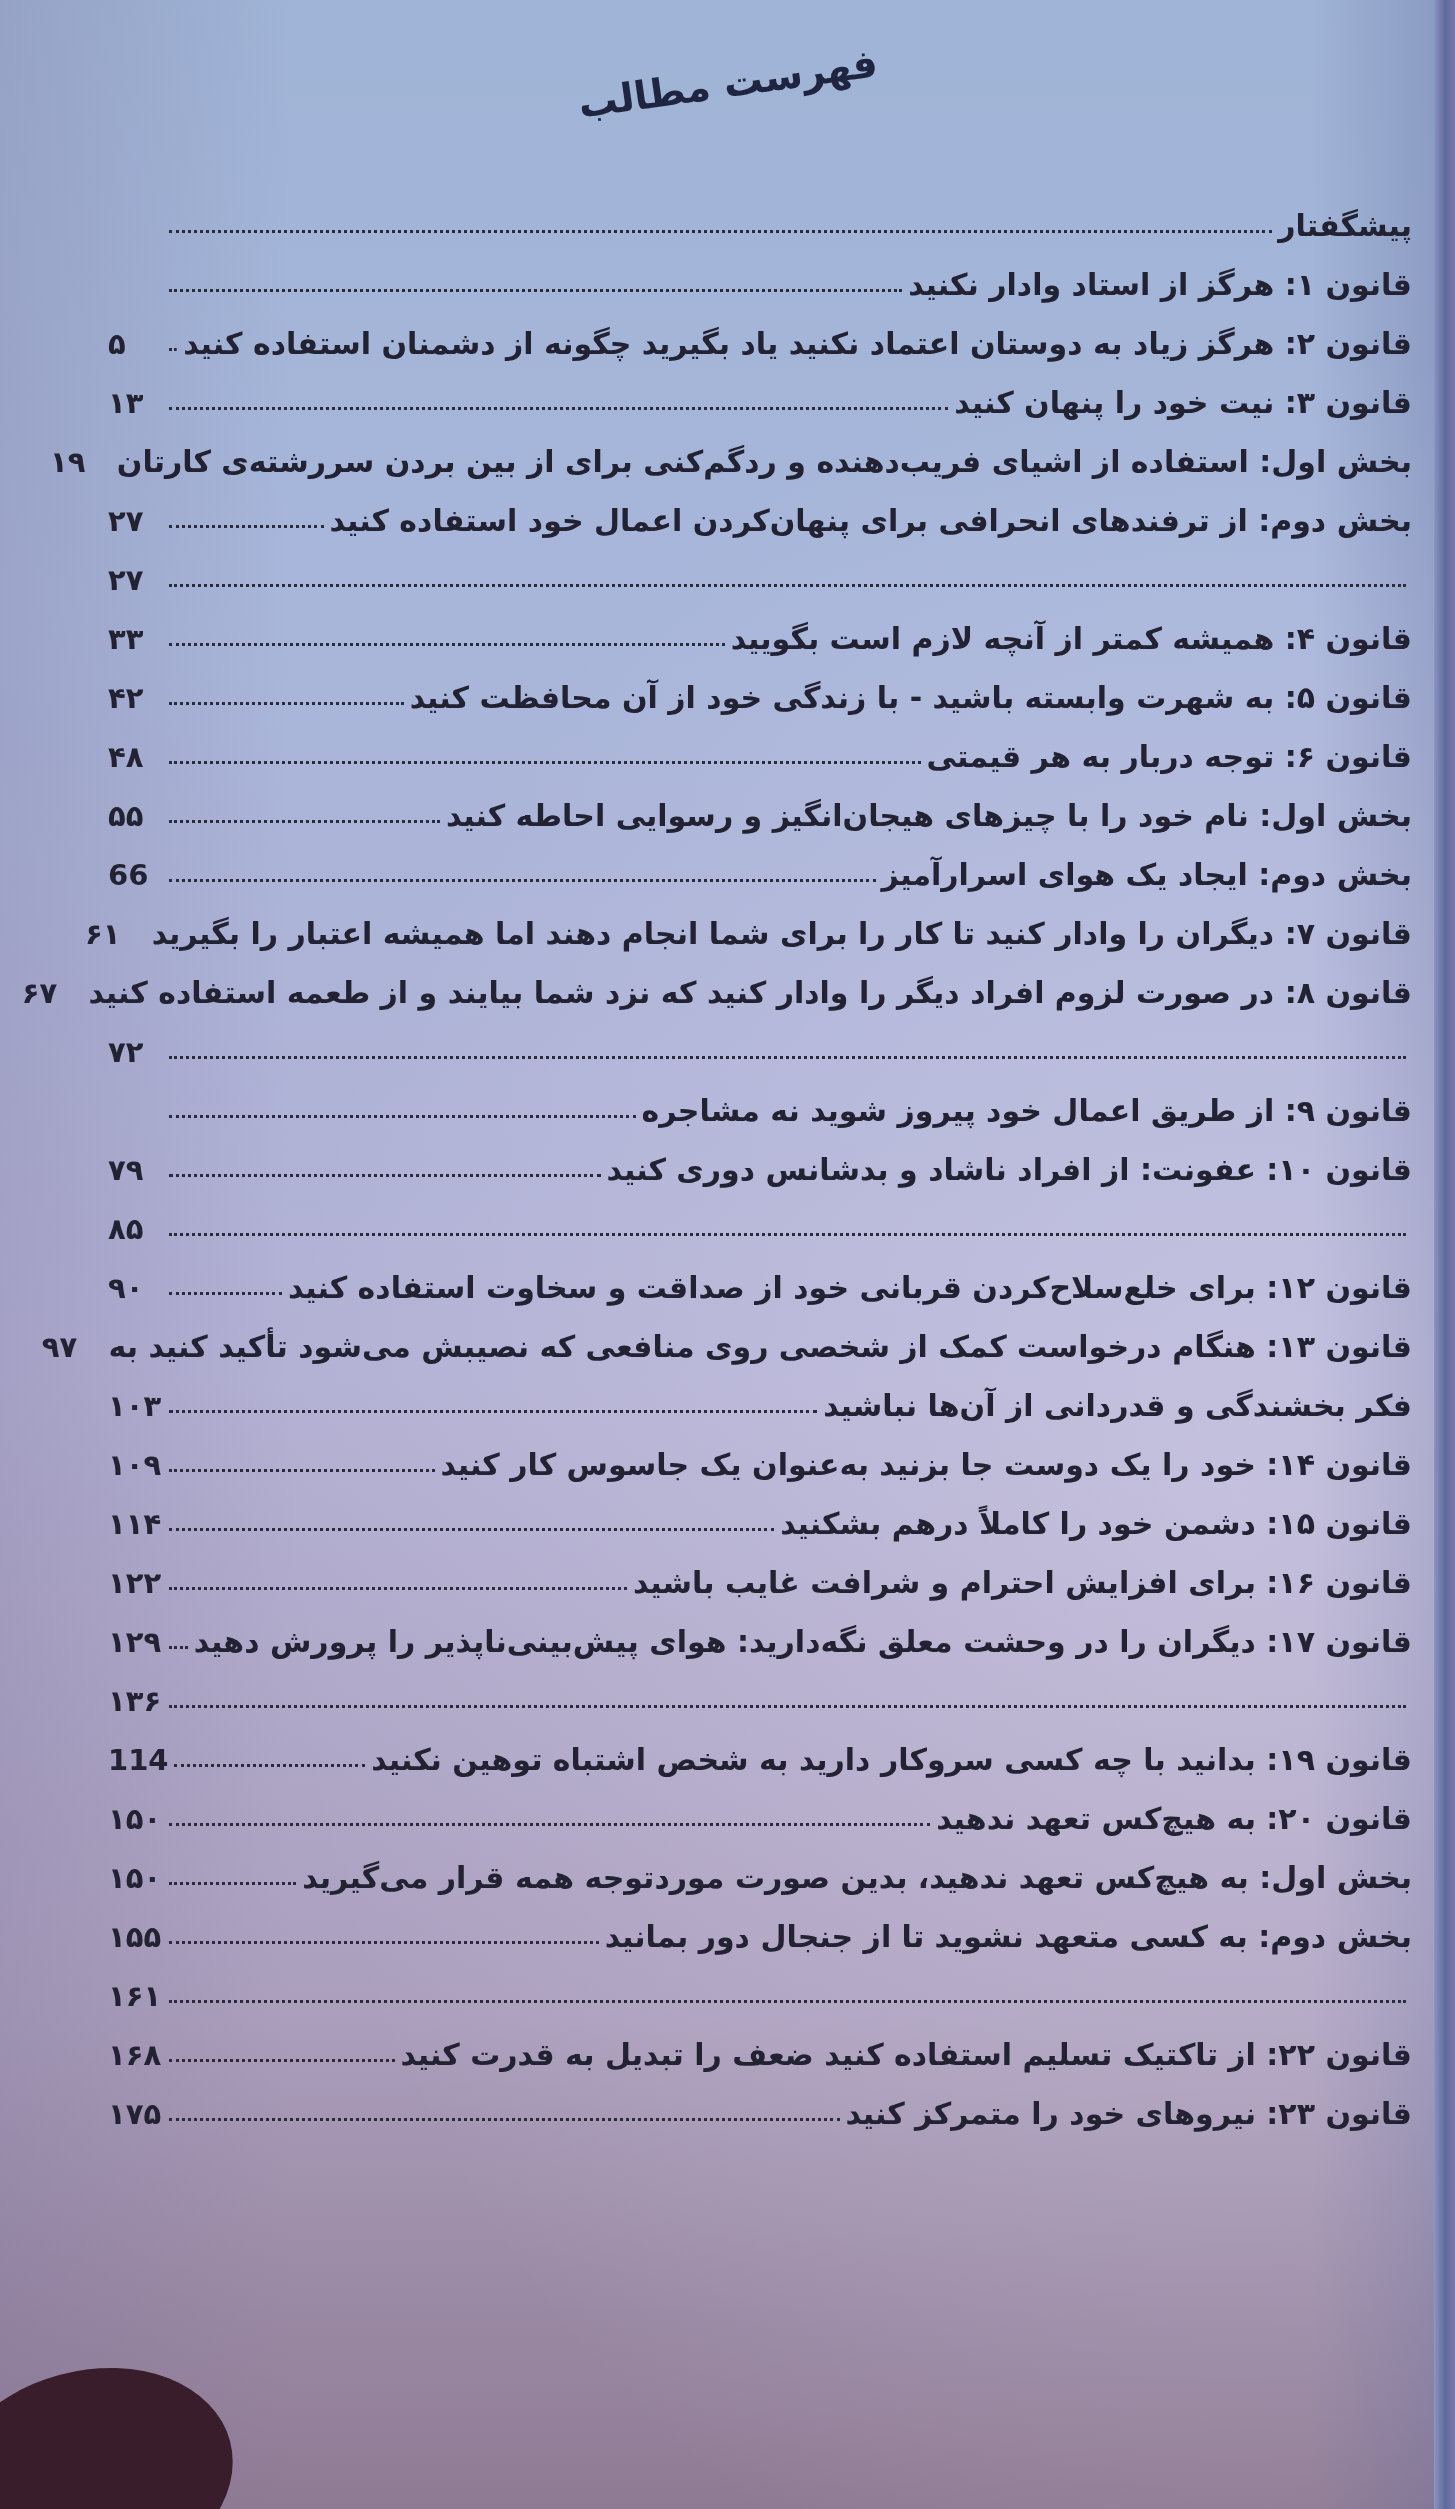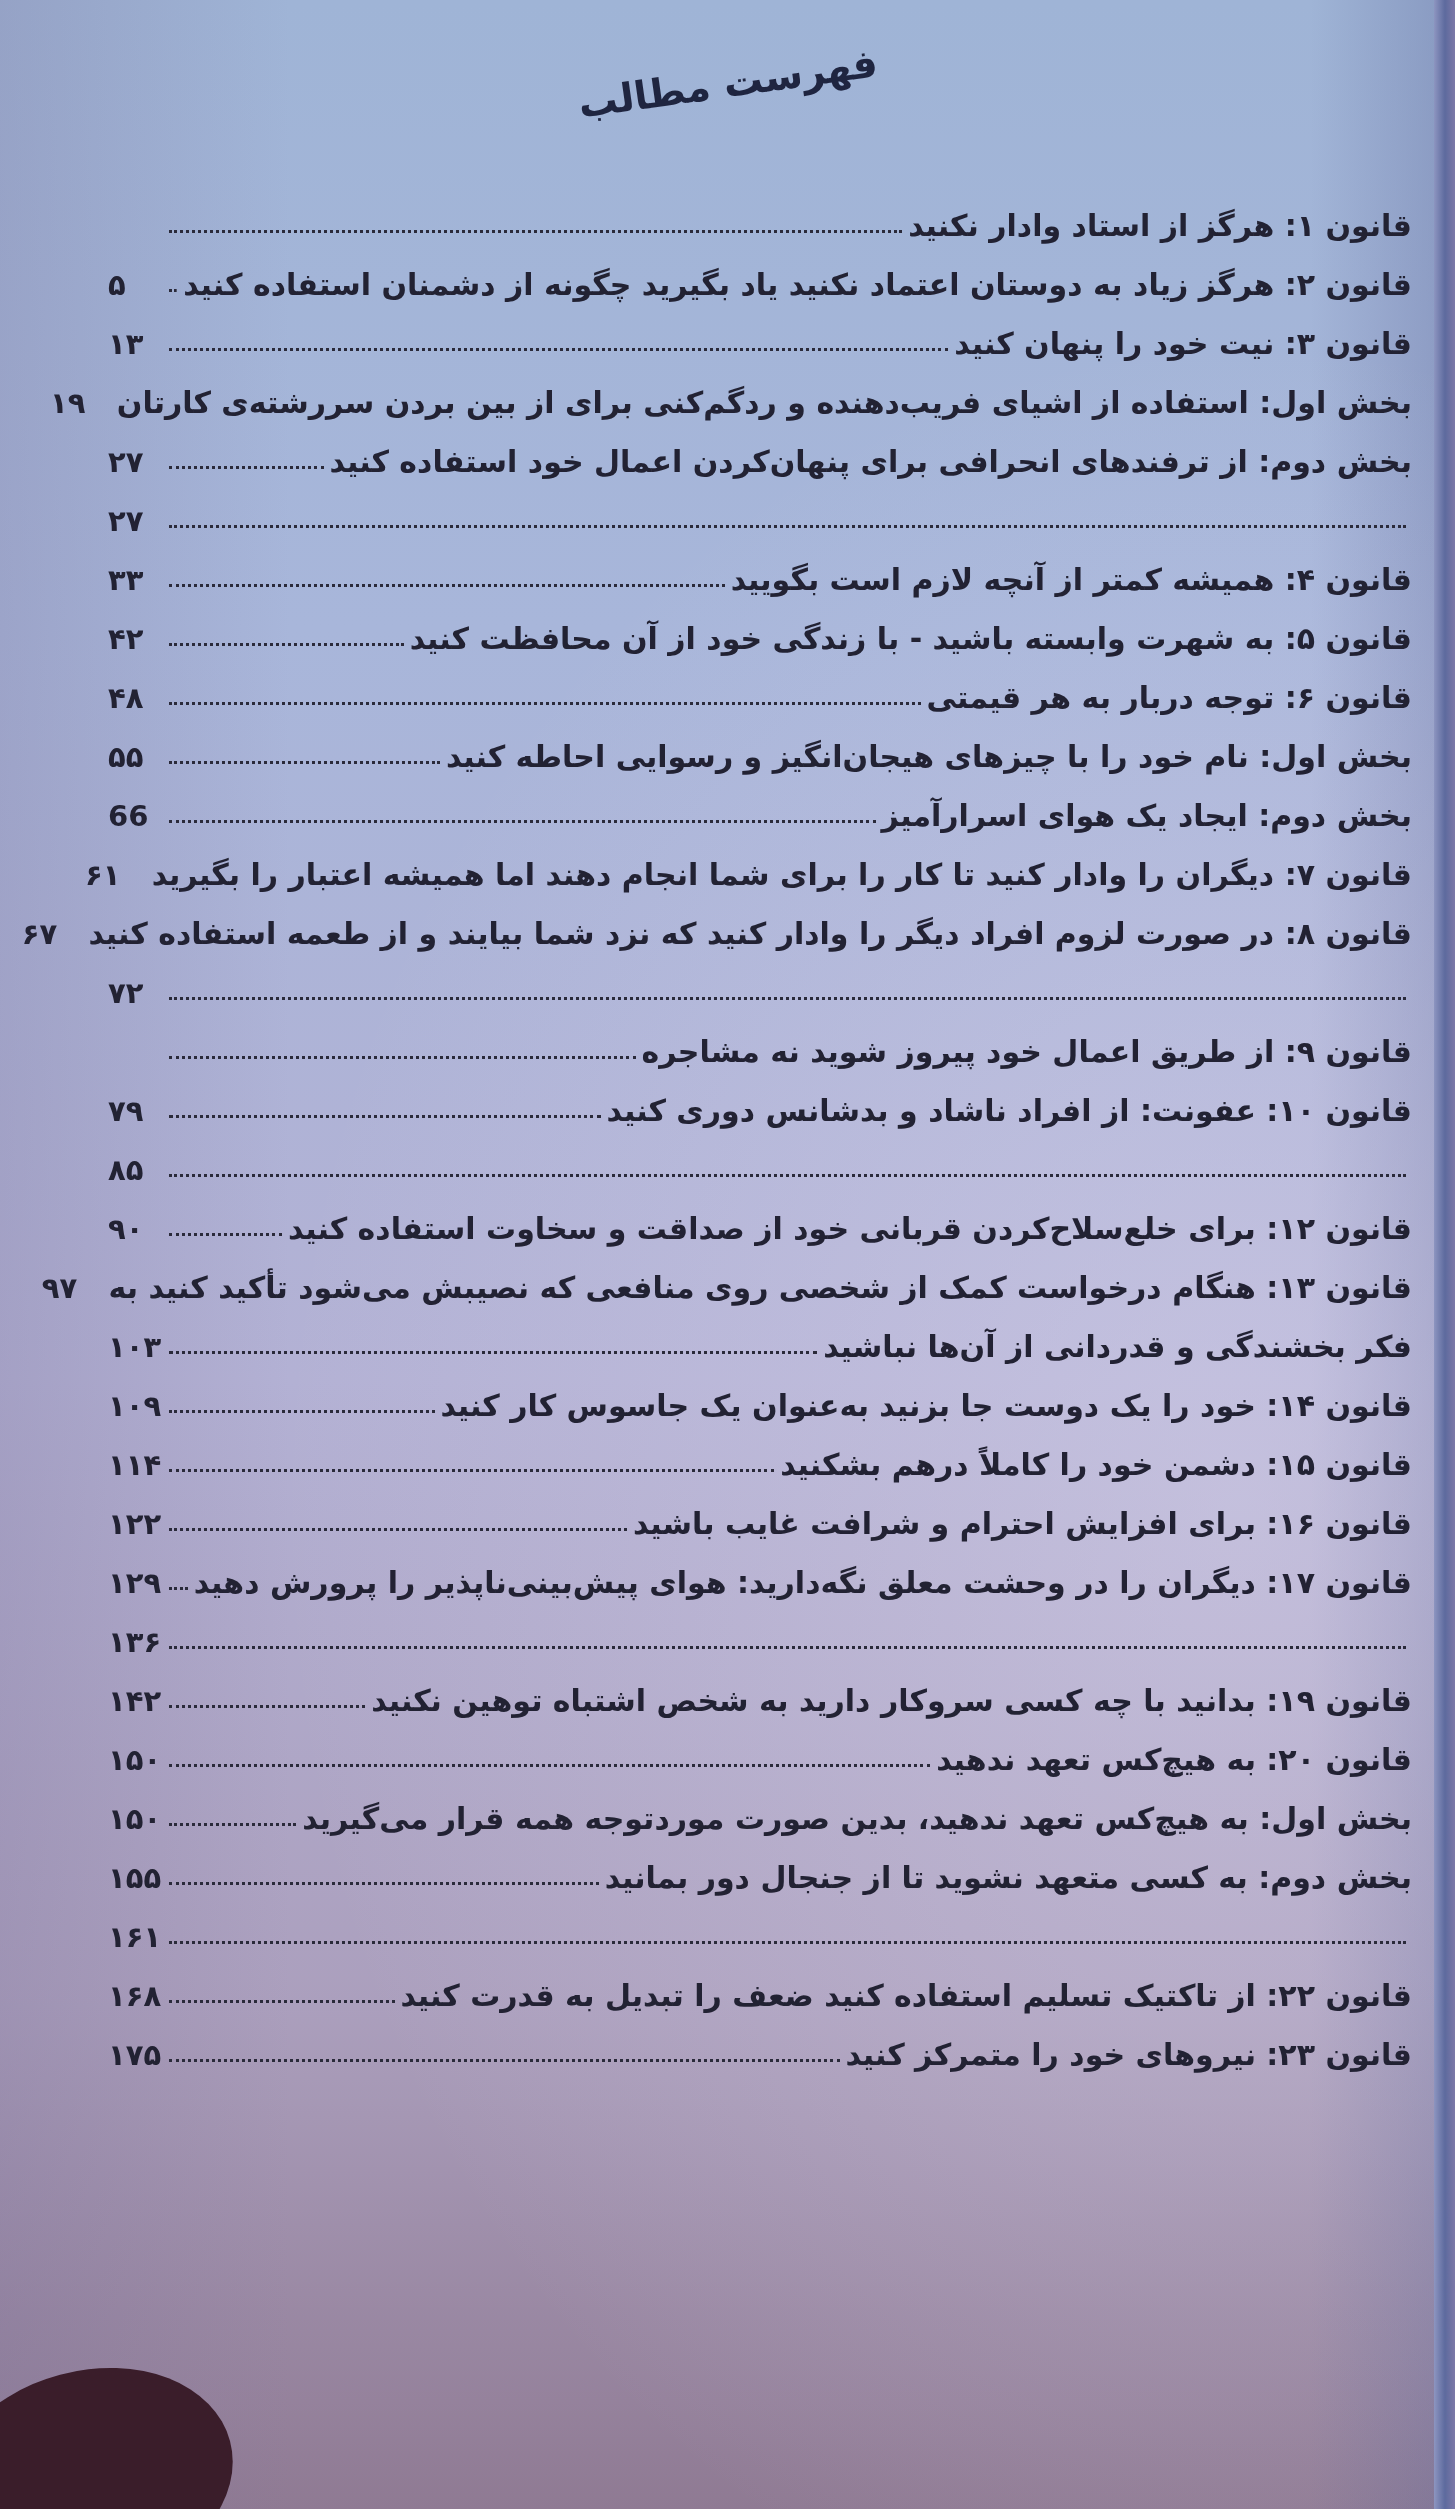--- a/index.html
+++ b/index.html
@@ -95,20 +95,25 @@
 <body>
 
 <div class="page">
   <div class="shadow-corner"></div>
   <div class="right-edge"></div>
 
   <div class="title">فهرست مطالب</div>
 
   <div class="toc">
     <div class="row">
+        <span class="label">پیشگفتار</span>
+        <span class="leader"></span>
+        <span class="pg"></span>
+      </div>
+    <div class="row">
         <span class="label">قانون ۱: هرگز از استاد وادار نکنید</span>
         <span class="leader"></span>
         <span class="pg"></span>
       </div>
     <div class="row">
         <span class="label">قانون ۲: هرگز زیاد به دوستان اعتماد نکنید یاد بگیرید چگونه از دشمنان استفاده کنید</span>
         <span class="leader"></span>
         <span class="pg">۵</span>
       </div>
     <div class="row">
@@ -220,21 +225,21 @@
         <span class="leader"></span>
         <span class="pg">۱۲۹</span>
       </div>
     <div class="row">
         <span class="leader"></span>
         <span class="pg">۱۳۶</span>
       </div>
     <div class="row">
         <span class="label">قانون ۱۹: بدانید با چه کسی سروکار دارید به شخص اشتباه توهین نکنید</span>
         <span class="leader"></span>
-        <span class="pg">۱۴۲</span>
+        <span class="pg">114</span>
       </div>
     <div class="row">
         <span class="label">قانون ۲۰: به هیچ‌کس تعهد ندهید</span>
         <span class="leader"></span>
         <span class="pg">۱۵۰</span>
       </div>
     <div class="row">
         <span class="label">بخش اول: به هیچ‌کس تعهد ندهید، بدین صورت موردتوجه همه قرار می‌گیرید</span>
         <span class="leader"></span>
         <span class="pg">۱۵۰</span>

